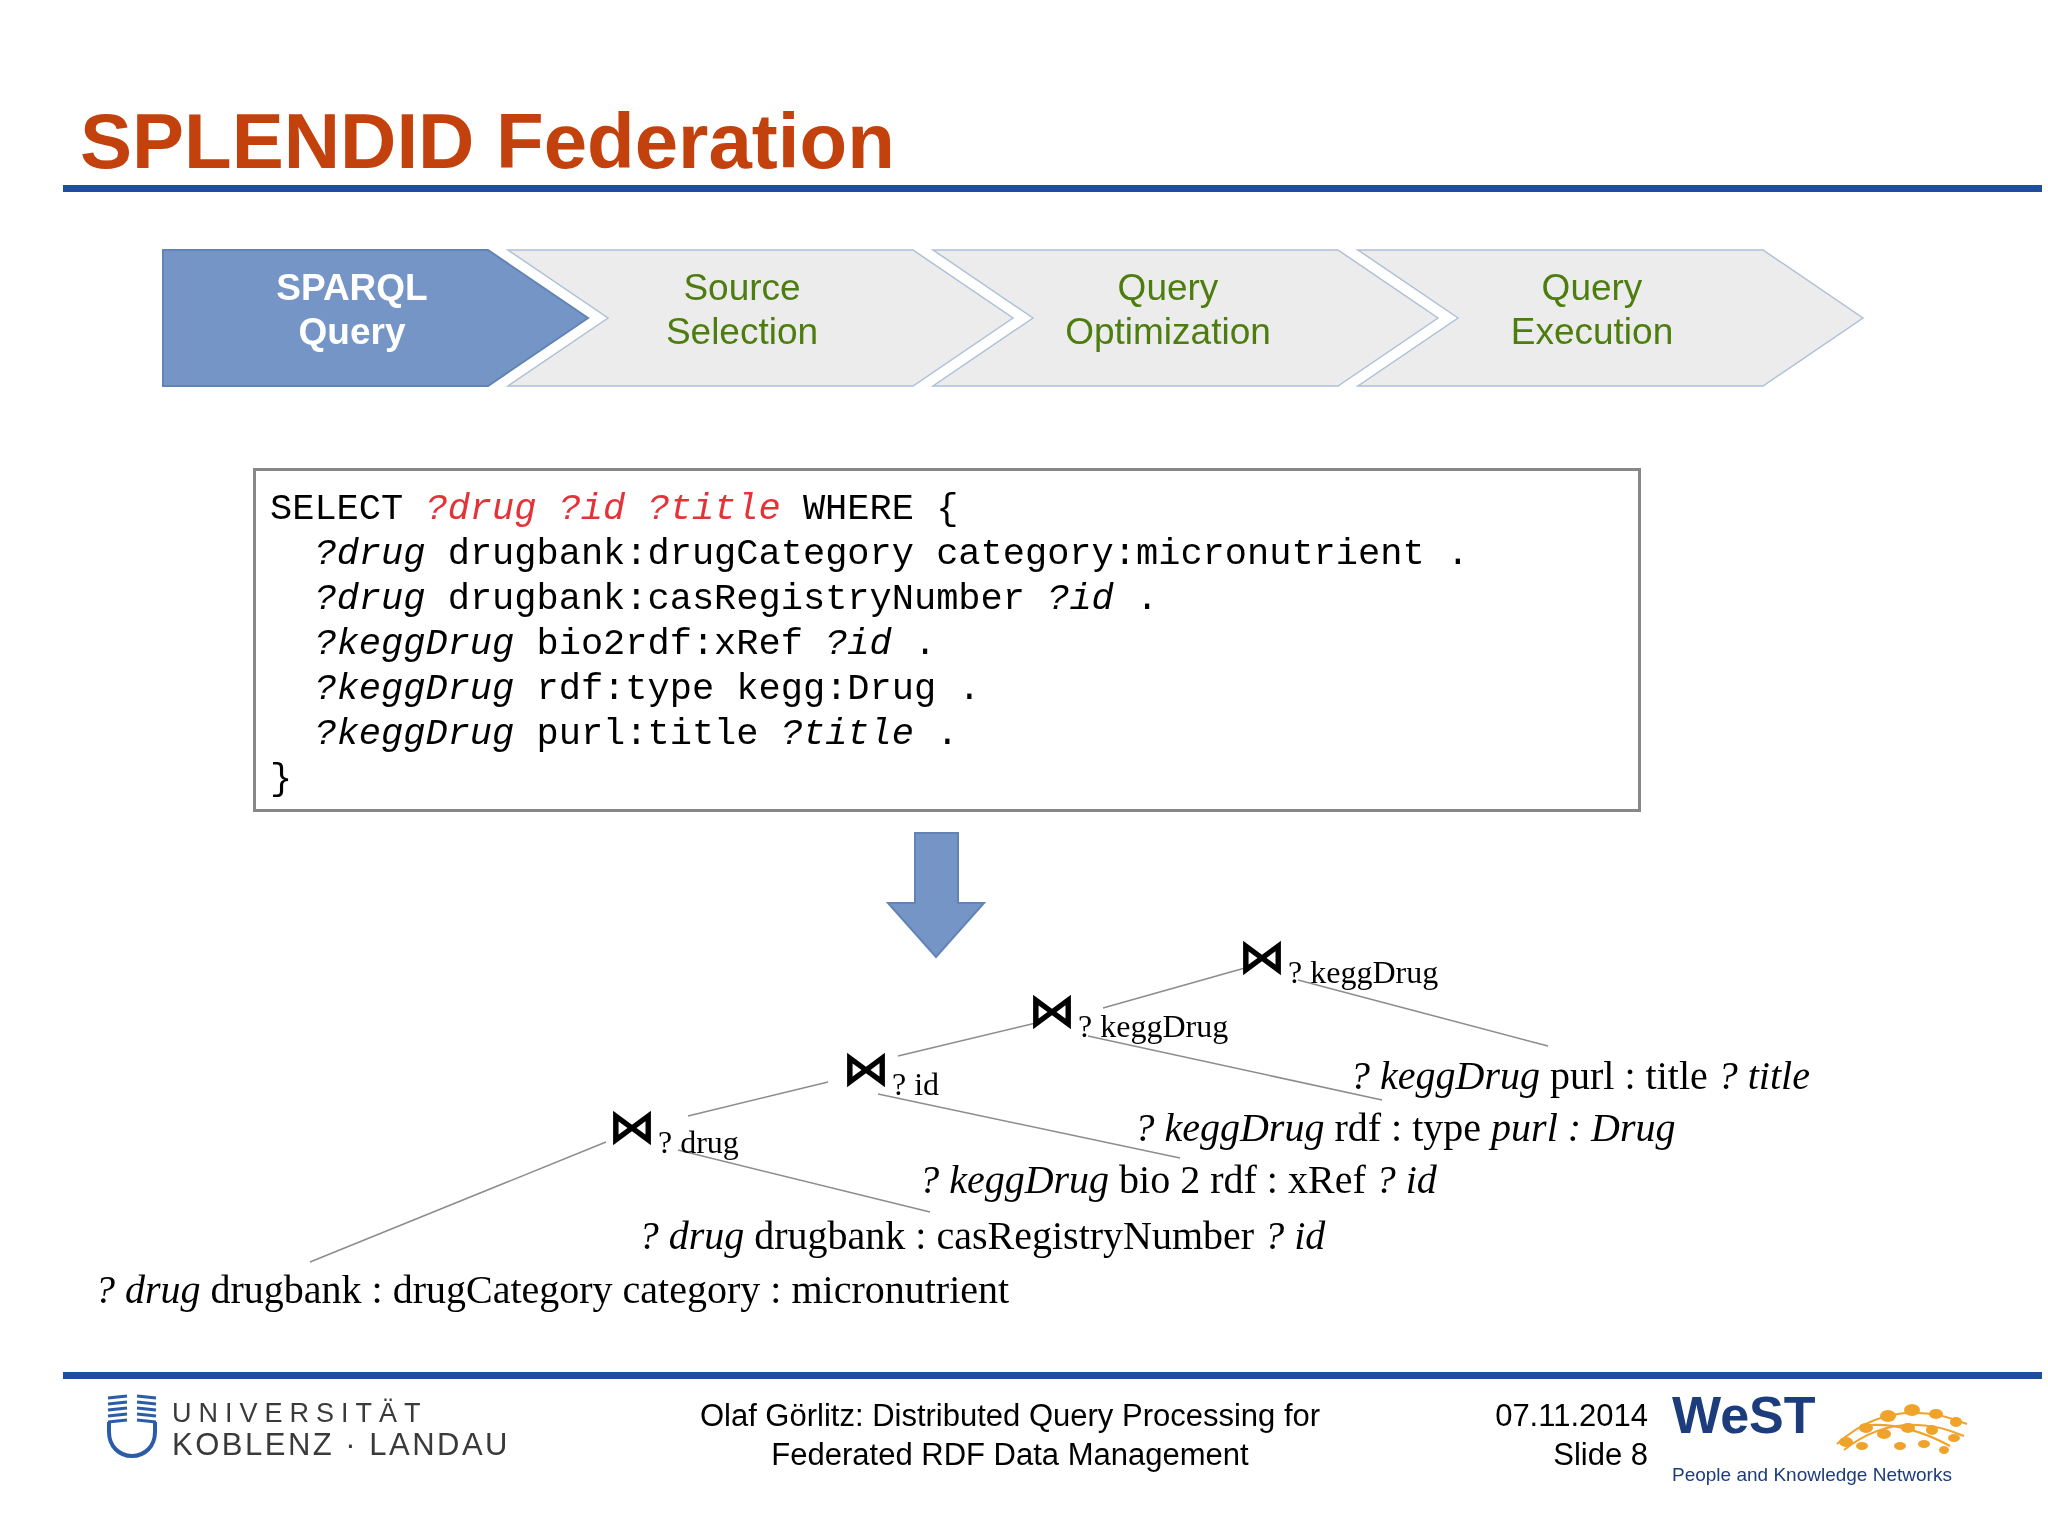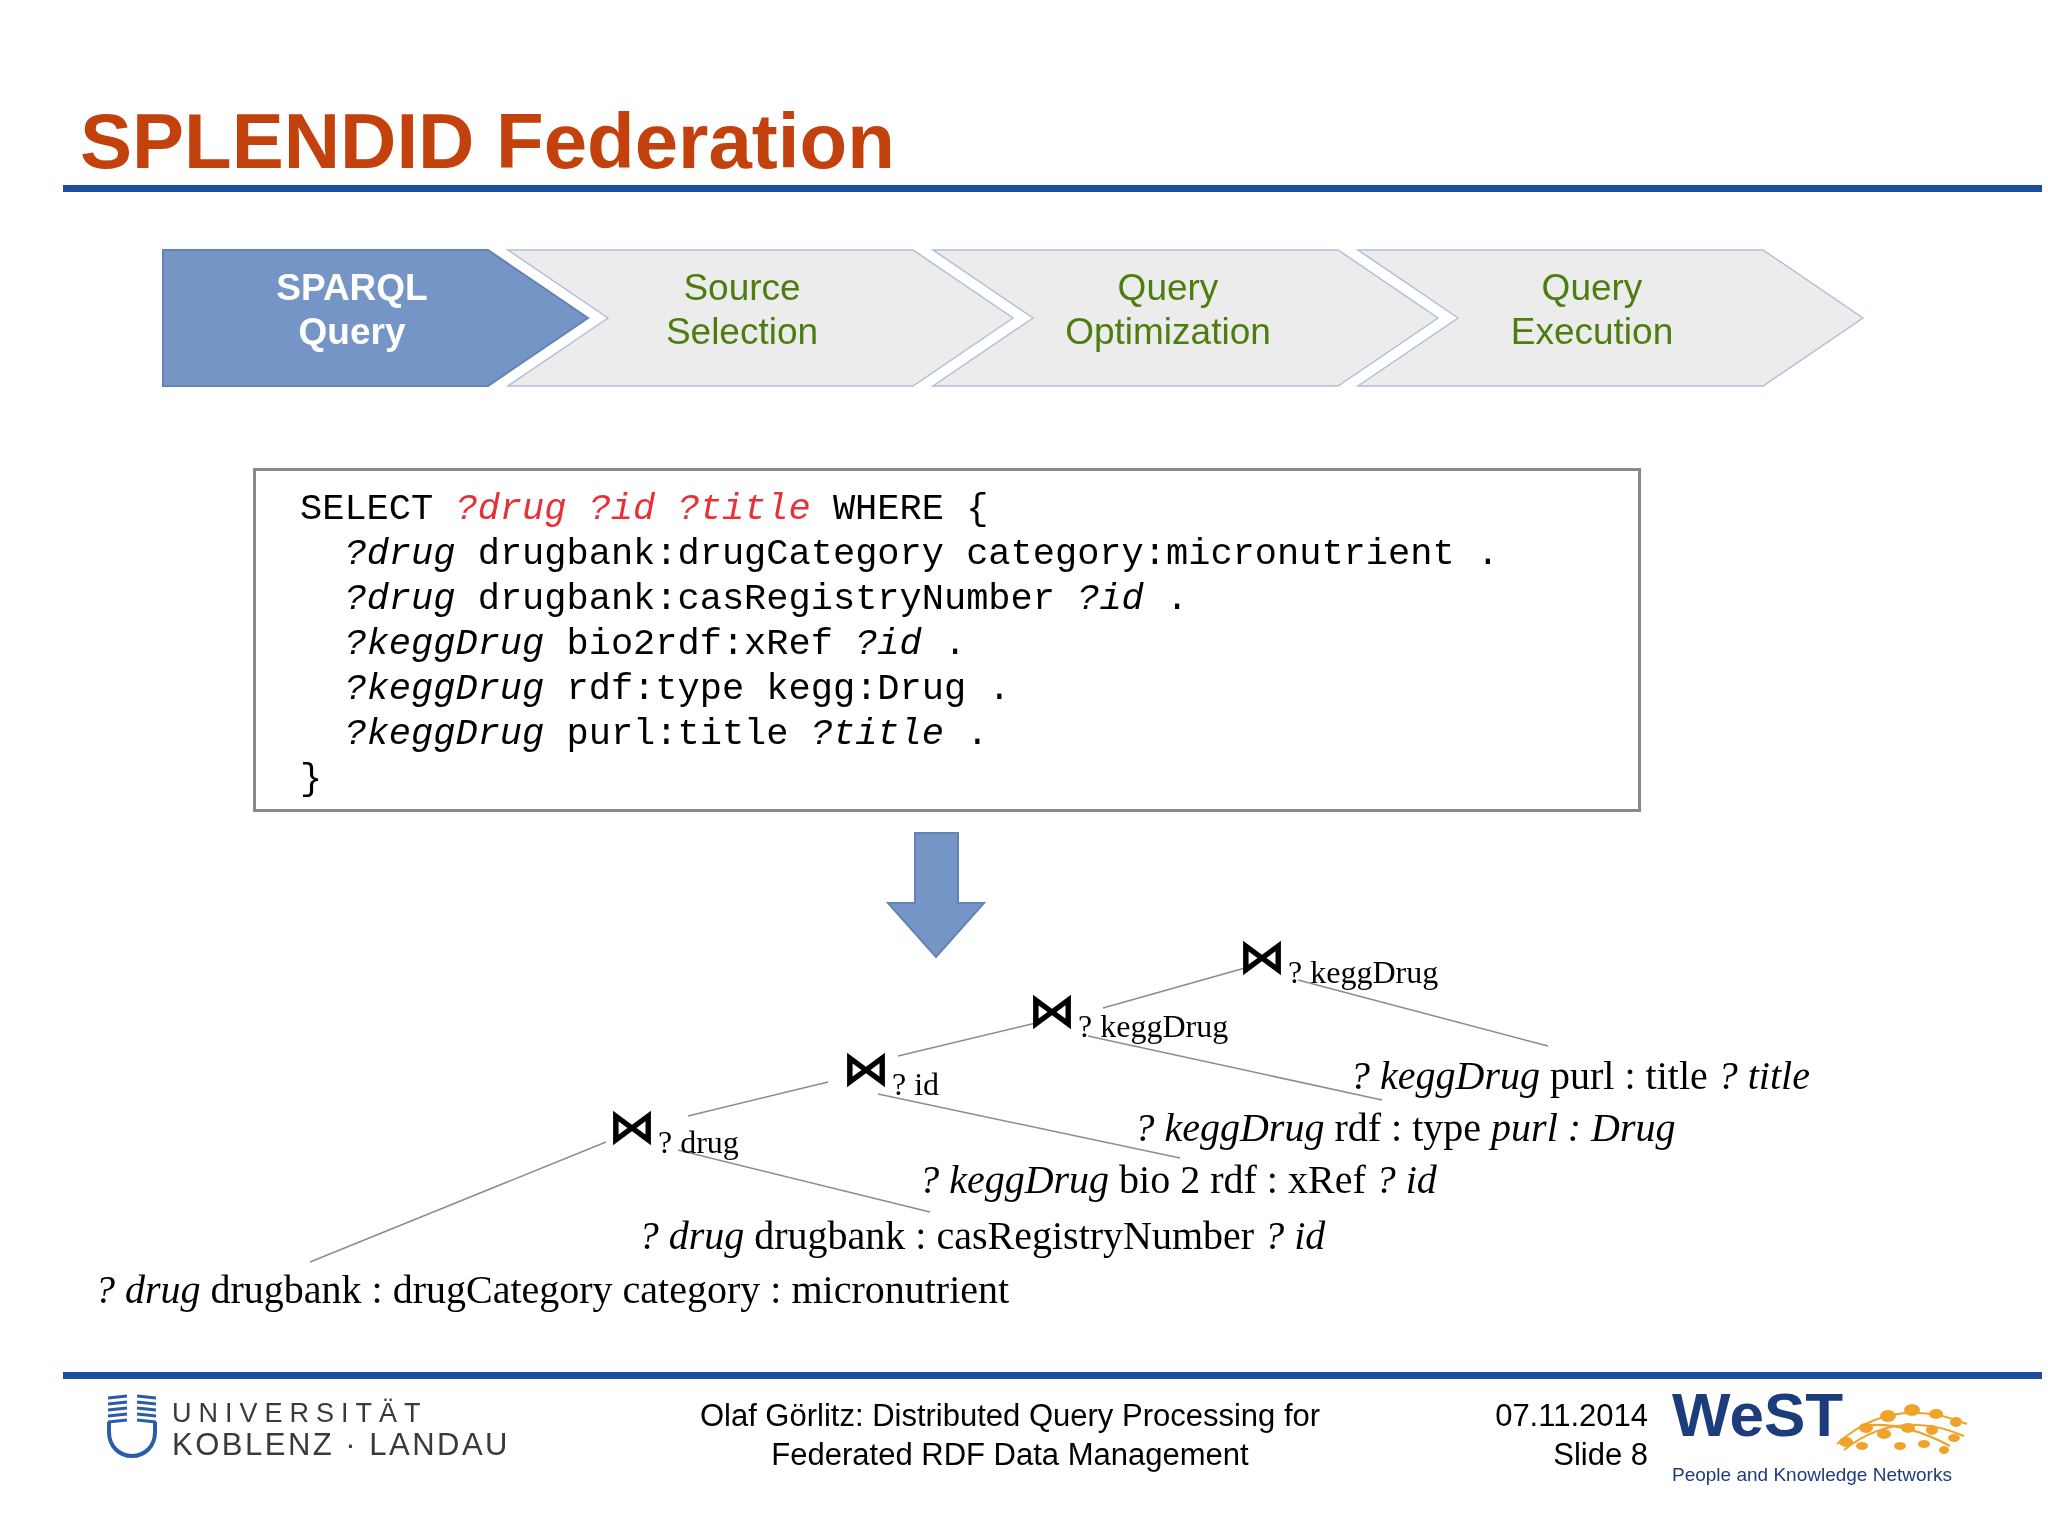--- a/index.html
+++ b/index.html
@@ -12,21 +12,21 @@
   #footer-rule{top:1372px;}
 
   #overlay{position:absolute;left:0;top:0;width:2048px;height:1535px;pointer-events:none;}
 
   .chev-label{position:absolute;top:266px;transform:translateX(-50%);
       text-align:center;font-size:37px;line-height:44px;color:#4d7c0f;white-space:nowrap;}
   .chev-label.active{color:#ffffff;font-weight:bold;}
 
   .code-box{position:absolute;left:253px;top:468px;width:1388px;height:344px;
       border:3px solid #888;background:#fff;box-sizing:border-box;
-      padding:16px 0 0 44px;font-family:"Liberation Mono","DejaVu Sans Mono",monospace;
+      padding:16px 0 0 14px;font-family:"Liberation Mono","DejaVu Sans Mono",monospace;
       font-size:37px;line-height:45px;white-space:pre;color:#000;}
   .seg.kw{}
   .seg.selvar{color:#E53238;font-style:italic;}
   .seg.var{font-style:italic;}
   .seg.pred{font-weight:normal;margin-top:43px;}
 
   .join{position:absolute;display:flex;align-items:flex-start;white-space:nowrap;}
   .bowtie{font-family:"DejaVu Sans",sans-serif;font-size:48px;font-weight:bold;
       line-height:1;color:#000;}
   .join-label{font-family:"Liberation Serif","DejaVu Serif",serif;font-size:32px;
@@ -37,21 +37,21 @@
   .leaf .r{font-style:normal;}
 
   .uni-wordmark{position:absolute;left:172px;top:1398px;color:#3a3a3a;}
   .uni-line1{font-size:27px;letter-spacing:7px;line-height:30px;}
   .uni-line2{font-size:31px;letter-spacing:2.5px;line-height:34px;}
   .footer-credit{position:absolute;left:690px;top:1396px;width:640px;text-align:center;
       font-size:31px;line-height:39px;color:#000;}
   .footer-meta{position:absolute;left:1398px;top:1396px;width:250px;text-align:right;
       font-size:31px;line-height:39px;color:#000;}
   .west{position:absolute;left:1672px;top:1384px;}
-  .west-title{font-size:62px;font-weight:bold;color:#1C3C7C;line-height:62px;}
+  .west-title{font-size:52px;font-weight:bold;color:#1C3C7C;line-height:62px;}
   .west-sub{font-size:19px;color:#1C3C7C;margin-top:18px;white-space:nowrap;}
   .uni-logo{position:absolute;left:100px;top:1392px;}
   .west-net{position:absolute;left:1832px;top:1386px;}
 </style>
 </head>
 <body>
 
 <svg id="overlay">
     <polygon points="163,250 488,250 588,318 488,386 163,386" fill="#7495C5" stroke="#6284B4" stroke-width="2"></polygon>
     <polygon points="508,250 913,250 1013,318 913,386 508,386 608,318" fill="#ECECEC" stroke="#AFC0D8" stroke-width="1.5"></polygon>

